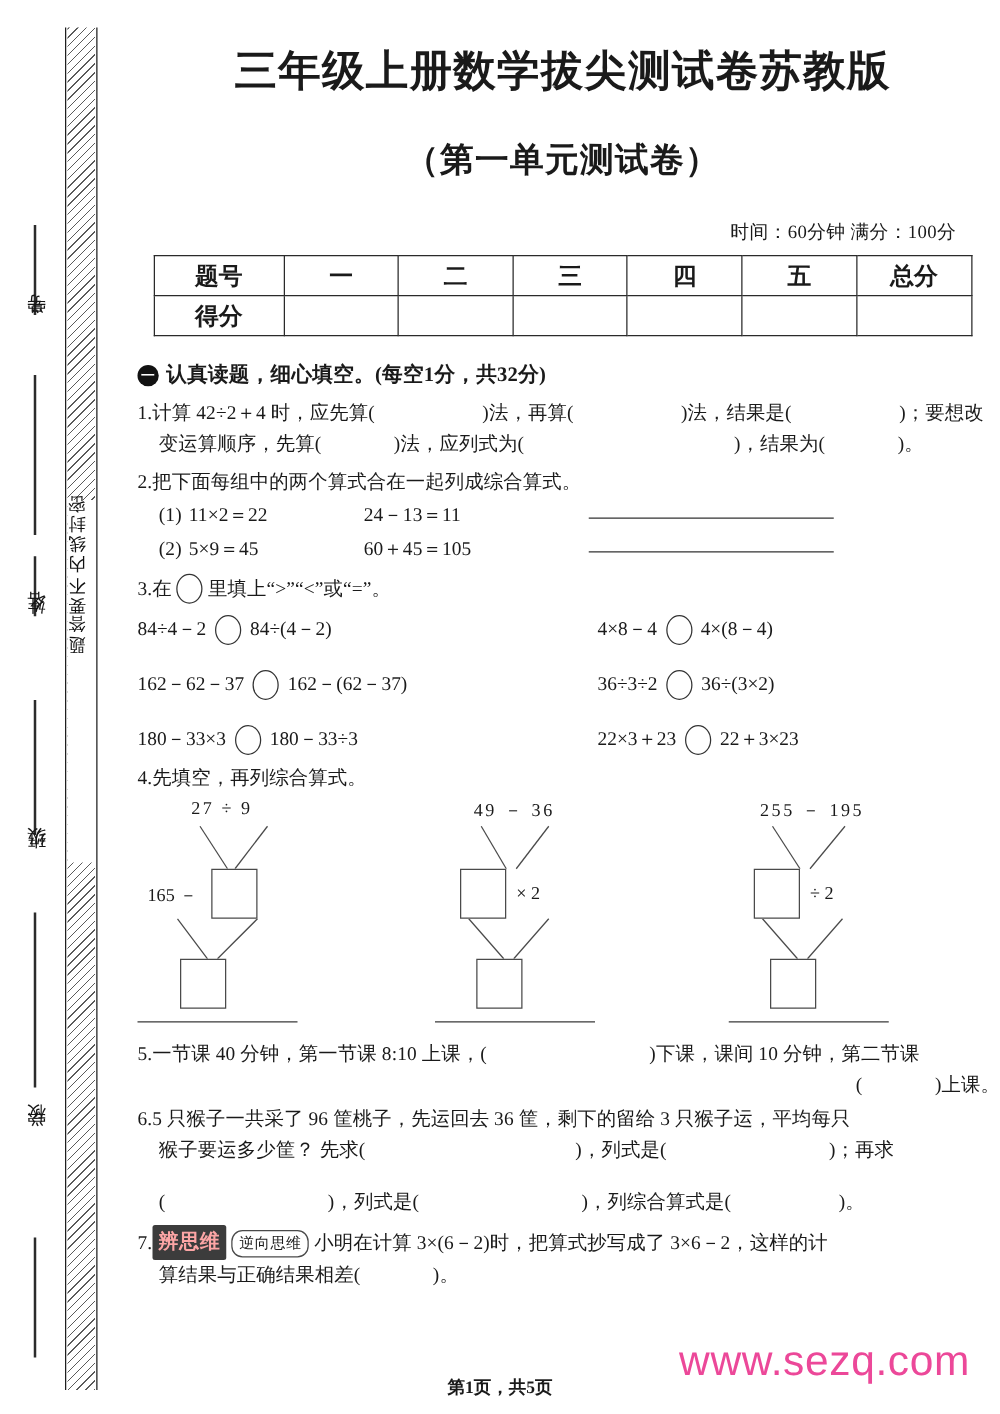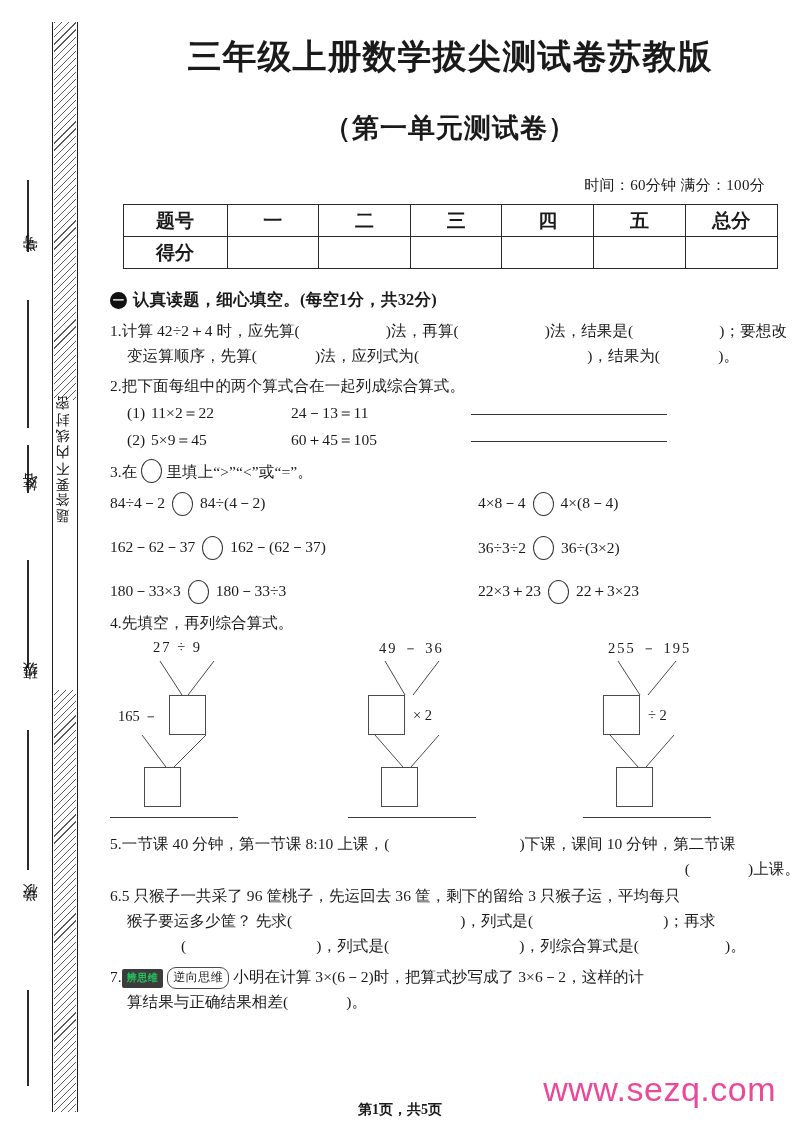--- a/index.html
+++ b/index.html
@@ -141,22 +141,22 @@
   .fbox {
     position:absolute; border:1.1px solid #4a4a4a; background:#fff;
   }
   .side-op { position:absolute; font-size:14.5px; white-space:nowrap; }
   .flow svg { position:absolute; left:0; top:0; overflow:visible; }
 
   .ansline { position:absolute; border-bottom:1.2px solid #3a3a3a; }
 
   
   .badge-dark {
-    display:inline-block; background:#3c3c3c; color:#22c55e;
-    font-size:10px; font-weight:700; padding:1px 5px;
+    display:inline-block; background:#3c3c3c; color:#fca5a5;
+    font-size:16px; font-weight:700; padding:1px 5px;
     border-radius:2px; margin-right:4px;
     vertical-align:1px; letter-spacing:0.5px;
   }
   .badge-light {
     display:inline-block; border:1px solid #4a4a4a; color:#1a1a1a;
     font-size:12px; padding:0px 5px;
     border-radius:9px; margin-right:4px;
     vertical-align:1px; letter-spacing:0.5px;
   }
 
@@ -357,21 +357,21 @@
     <div class="q indent" style="margin-top:0;text-align:right;">
       <span>(</span><span class="gap-s"></span><span>)上课。</span>
     </div>
 
     <div class="q" style="margin-top:2px;">
       <span>6.</span><span>5 只猴子一共采了 96 筐桃子，先运回去 36 筐，剩下的留给 3 只猴子运，平均每只</span>
     </div>
     <div class="q indent" style="margin-top:0;">
       <span>猴子要运多少筐？ 先求(</span><span class="gap-xl"></span><span>)，列式是(</span><span class="gap-l"></span><span>)；再求</span>
     </div>
-    <div class="q indent" style="margin-top:0;text-align:center;">
+    <div class="q indent" style="margin-top:16px;">
       <span>(</span><span class="gap-l"></span><span>)，列式是(</span><span class="gap-l"></span><span>)，列综合算式是(</span><span class="gap-m"></span><span>)。</span>
     </div>
 
     <div class="q" style="margin-top:6px;">
       <span>7.</span><span class="badge-dark">辨思维</span><span class="badge-light">逆向思维</span><span>小明在计算 3×(6－2)时，把算式抄写成了 3×6－2，这样的计</span>
     </div>
     <div class="q indent" style="margin-top:0;">
       <span>算结果与正确结果相差(</span><span class="gap-s"></span><span>)。</span>
     </div>
 

